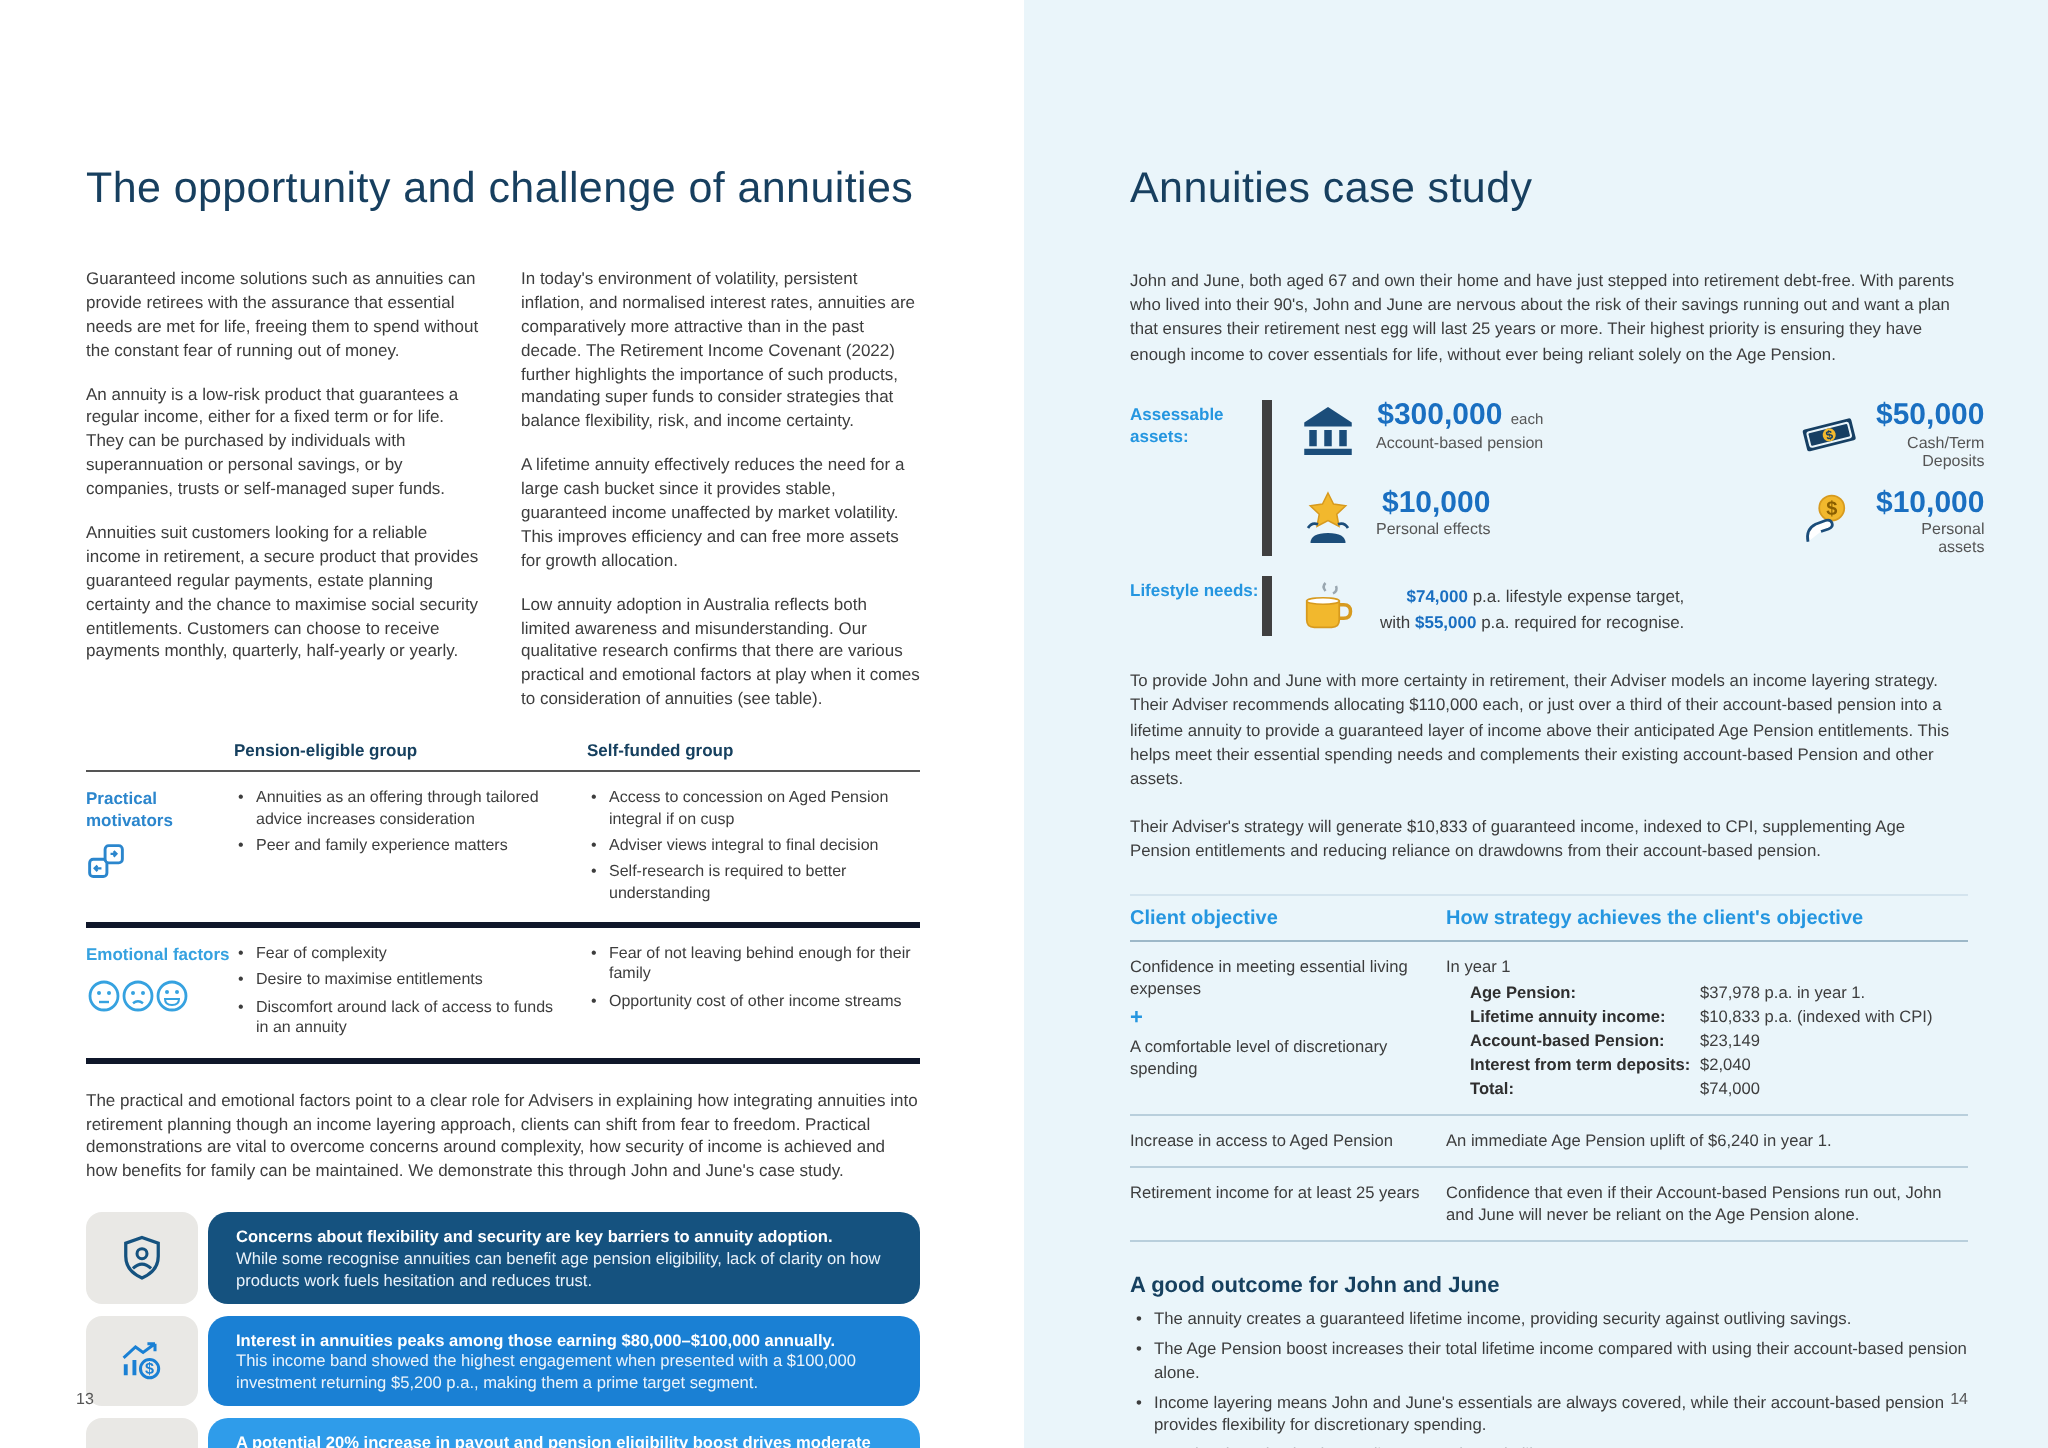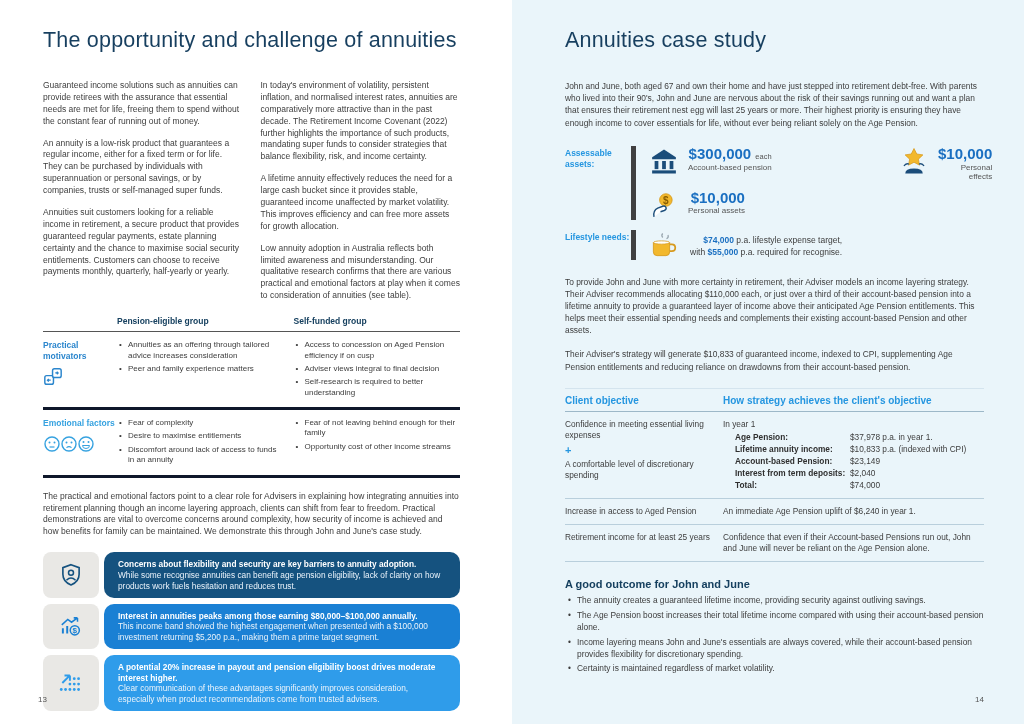--- a/index.html
+++ b/index.html
@@ -3,21 +3,21 @@
 <meta charset="utf-8">
 <style>
   * { margin:0; padding:0; box-sizing:border-box; }
   html,body { width:1024px; height:724px; }
   body { font-family:"Liberation Sans", sans-serif; color:#3d3d3d; background:#fff; }
   .spread { width:1024px; height:724px; display:flex; overflow:hidden; }
   .page { width:512px; height:724px; position:relative; }
   .page-left { background:#ffffff; padding:0 52px 0 43px; }
   .page-right { background:#eaf5fa; padding:0 40px 0 53px; }
 
-  .page-title { margin-top:28px; font-size:21.5px; font-weight:400; color:#173f5f; letter-spacing:.2px; }
+  .page-title { margin-top:82px; font-size:21.5px; font-weight:400; color:#173f5f; letter-spacing:.2px; }
 
   
   .intro-cols { display:flex; gap:18px; margin-top:27px; }
   .intro-col { flex:1; }
   .intro-col p { font-size:8.5px; line-height:1.4; margin-bottom:10px; }
 
   
   .factors-table { margin-top:4px; font-size:8px; }
   .ft-header { display:flex; font-weight:bold; color:#16405f; font-size:8.5px; padding-bottom:5px; border-bottom:1px solid #555; }
   .ft-c1 { width:74px; flex:none; }
@@ -125,21 +125,21 @@
           </div>
         </div>
         <div class="ft-c2">
           <ul class="bullets">
             <li>Annuities as an offering through tailored advice increases consideration</li>
             <li>Peer and family experience matters</li>
           </ul>
         </div>
         <div class="ft-c3">
           <ul class="bullets">
-            <li>Access to concession on Aged Pension efficiency if on cusp</li>
+            <li>Access to concession on Aged Pension integral if on cusp</li>
             <li>Adviser views integral to final decision</li>
             <li>Self-research is required to better understanding</li>
           </ul>
         </div>
       </div>
 
       <div class="ft-row">
         <div class="ft-c1">
           <div class="ft-label emotional">Emotional factors</div>
           <div class="ft-icon">
@@ -261,20 +261,36 @@
                   <rect x="16.5" y="12" width="3" height="6.5" fill="#1b4d7a"></rect>
                   <rect x="2.5" y="19.5" width="19" height="2.5" fill="#1b4d7a"></rect>
                 </svg>
               </div>
               <div>
                 <div class="asset-value"><span>$300,000</span> <span class="asset-suffix">each</span></div>
                 <div class="asset-label">Account-based pension</div>
               </div>
             </div>
 
+            <div class="asset-item">
+              <div class="asset-icon">
+                <svg width="30" height="30" viewBox="0 0 24 24">
+                  <g transform="rotate(-14 12 12)">
+                    <rect x="2" y="9.5" width="20" height="9" rx="1" fill="#163f63"></rect>
+                    <rect x="3.6" y="11" width="16.8" height="6" rx="0.8" fill="none" stroke="#eaf5fa" stroke-width="0.8"></rect>
+                    <circle cx="12" cy="14" r="2.6" fill="#f2b82d"></circle>
+                    <text x="12" y="15.8" font-size="5" text-anchor="middle" fill="#163f63" font-family="Liberation Sans, sans-serif" font-weight="bold">$</text>
+                  </g>
+                </svg>
+              </div>
+              <div>
+                <div class="asset-value"><span>$50,000</span></div>
+                <div class="asset-label">Cash/Term Deposits</div>
+              </div>
+            </div>
 
             <div class="asset-item">
               <div class="asset-icon">
                 <svg width="30" height="30" viewBox="0 0 24 24">
                   <path d="M12 2 l2.2 4.4 4.9 .7 -3.6 3.4 .9 4.8 -4.4 -2.3 -4.4 2.3 .9 -4.8 -3.6 -3.4 4.9 -.7 Z" fill="#f2b82d" stroke="#d79a1e" stroke-width="0.6"></path>
                   <path d="M4 16 q1.5 -2.5 4 -1.5" fill="#fff" stroke="#1b4d7a" stroke-width="1.1"></path>
                   <path d="M20 16 q-1.5 -2.5 -4 -1.5" fill="#fff" stroke="#1b4d7a" stroke-width="1.1"></path>
                   <path d="M5 22 q0 -4 7 -4 t7 4 Z" fill="#1b4d7a"></path>
                 </svg>
               </div>

